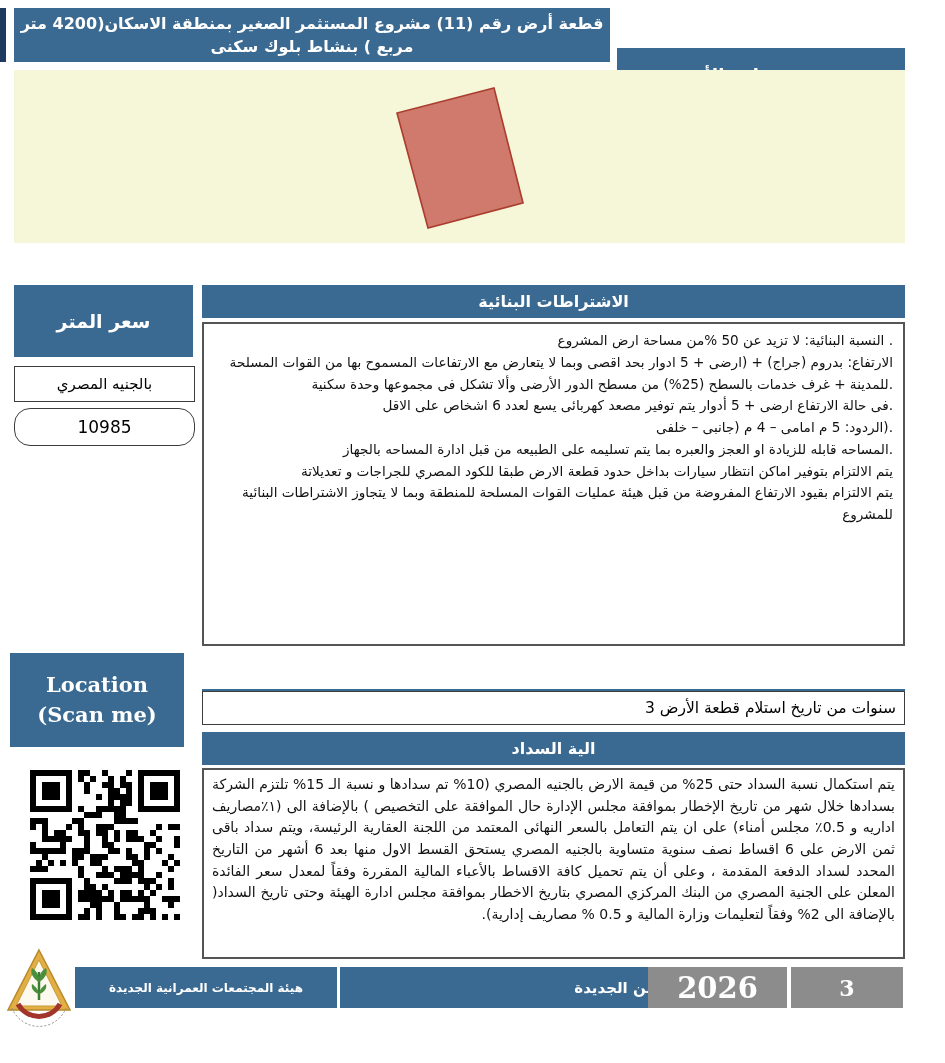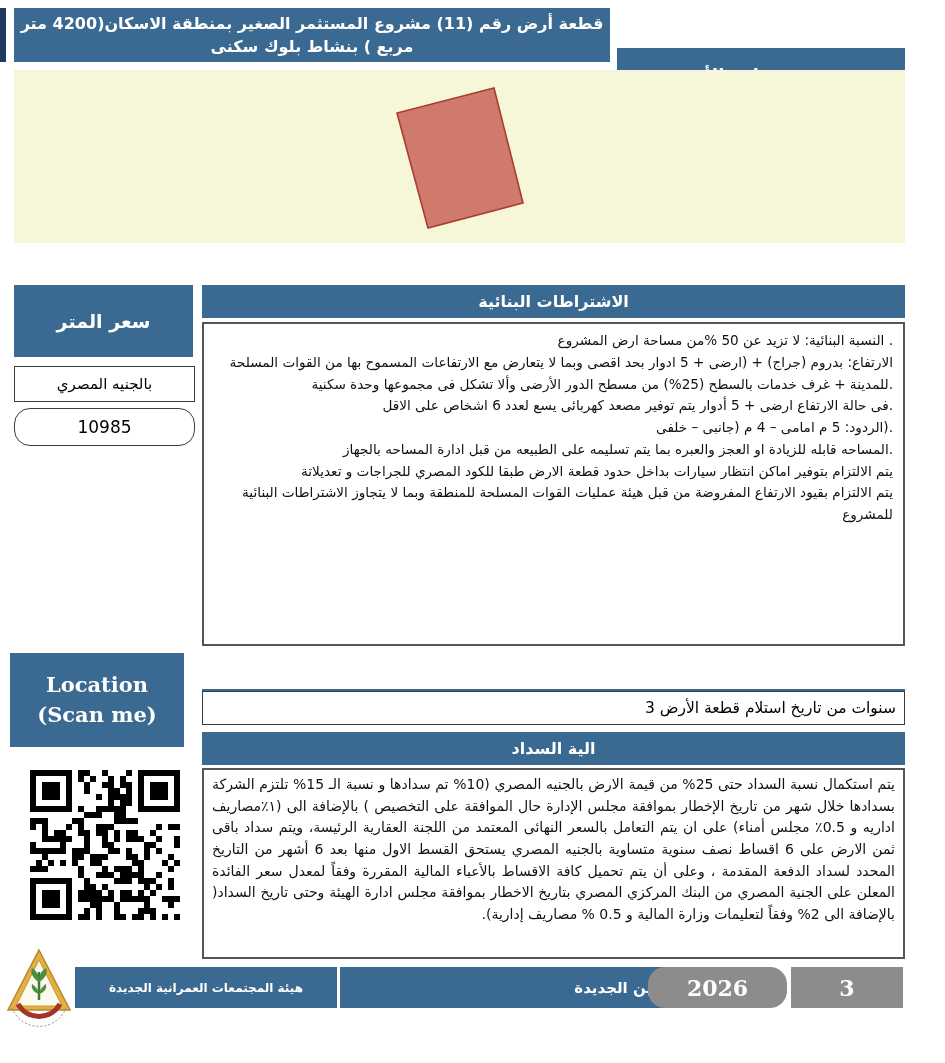--- a/index.html
+++ b/index.html
@@ -314,17 +314,17 @@
     <path d="M35,46 C29,44 27,40 28,36 C32,39 34,41 35,46 Z" fill="#4b8f3c"></path>
     <path d="M35,46 C41,44 43,40 42,36 C38,39 36,41 35,46 Z" fill="#4b8f3c"></path>
     <path d="M14,56 A24,24 0 0,0 56,56" fill="none" stroke="#a2352b" stroke-width="5"></path>
     <path d="M8,60 A29,29 0 0,0 62,60" fill="none" stroke="#8a8a8a" stroke-width="1" stroke-dasharray="2,2"></path>
   </svg>
 
   <div class="footer-seg blue center rtl" style="left:75px;width:262px;font-size:12px;">هيئة المجتمعات العمرانية الجديدة</div>
 
   <div class="footer-seg blue rtl" style="left:340px;width:356px;font-size:15px;justify-content:flex-start;padding-right:8px;">العلمين الجديدة</div>
 
-  <div class="footer-seg gray center serif" style="left:648px;width:139px;font-size:22px;border-radius:17px;">2026</div>
+  <div class="footer-seg gray center serif" style="left:648px;width:139px;font-size:29px;">2026</div>
 
   <div class="footer-seg gray center serif" style="left:791px;width:112px;font-size:22px;">3</div>
 
 </div>
 
 </body></html>

